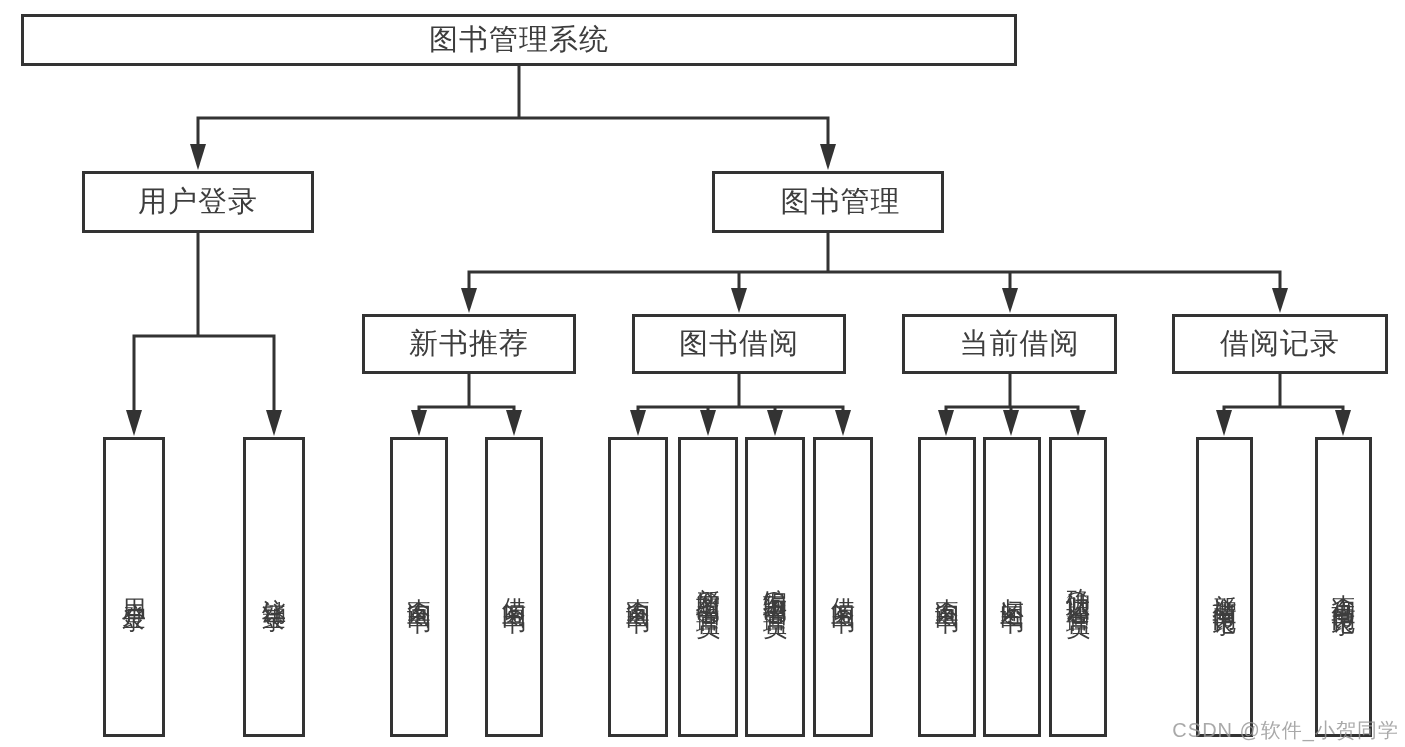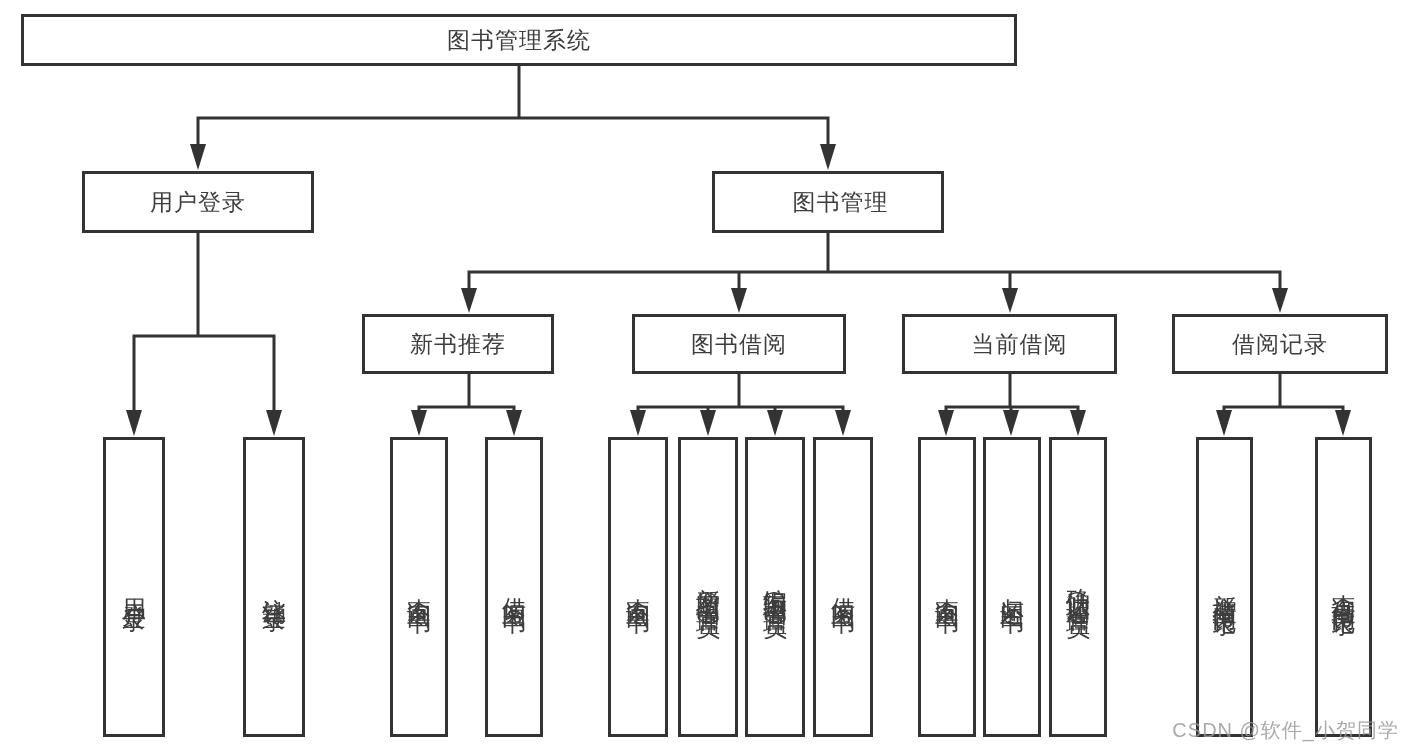--- a/index.html
+++ b/index.html
@@ -16,21 +16,21 @@
     position: absolute;
     box-sizing: border-box;
     border: 3px solid #333333;
     background: #ffffff;
     display: flex;
     align-items: center;
     justify-content: center;
     color: #3d3d3d;
     z-index: 2;
   }
-  .hbox { font-size: 23px; letter-spacing: 1px; }
+  .hbox { font-size: 29px; letter-spacing: 1px; }
   .leaf {
     font-size: 24px;
   }
   .leaf .vtext {
     writing-mode: vertical-rl;
     text-orientation: upright;
     letter-spacing: 4px;
     line-height: 1;
   }
   .watermark {
@@ -117,21 +117,21 @@
     <span>图书管理系统</span>
   </div>
 
   <div class="node hbox" style="left:82px; top:171px; width:232px; height:62px;">
     <span>用户登录</span>
   </div>
   <div class="node hbox" style="left:712px; top:171px; width:232px; height:62px;padding-left:25px;">
     <span>图书管理</span>
   </div>
 
-  <div class="node hbox" style="left:362px; top:314px; width:192px; height:60px;">
+  <div class="node hbox" style="left:362px; top:314px; width:214px; height:60px;">
     <span>新书推荐</span>
   </div>
   <div class="node hbox" style="left:632px; top:314px; width:214px; height:60px;text-align:center;">
     <span>图书借阅</span>
   </div>
   <div class="node hbox" style="left:902px; top:314px; width:215px; height:60px;padding-left:20px;">
     <span>当前借阅</span>
   </div>
   <div class="node hbox" style="left:1172px; top:314px; width:216px; height:60px;">
     <span>借阅记录</span>

